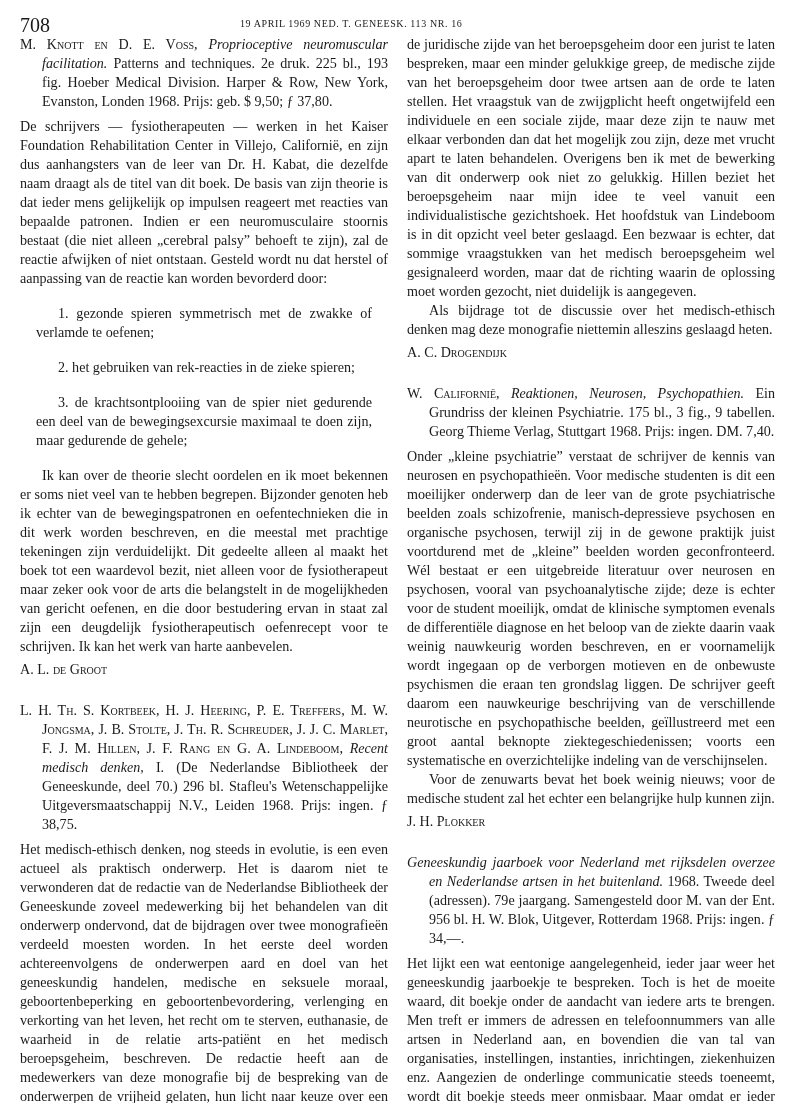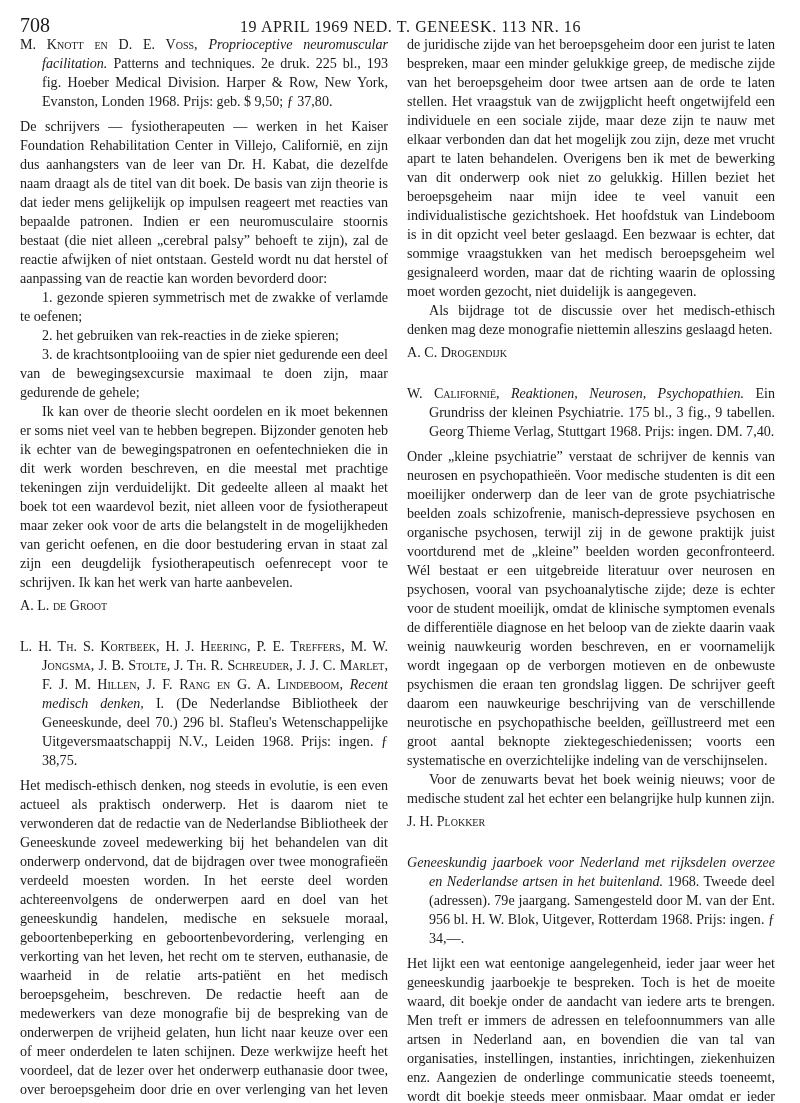--- a/index.html
+++ b/index.html
@@ -1,29 +1,29 @@
 <!DOCTYPE html>
 <html><head>
 <meta charset="utf-8">
 <style>
   html, body { margin:0; padding:0; background:#fff; }
   body { width:800px; height:1103px; position:relative; overflow:hidden;
          font-family:"Liberation Serif","DejaVu Serif",serif; color:#1a1a1a; }
   .header { position:absolute; top:14px; left:20px; width:760px; height:20px; }
   .pageno { position:absolute; left:0; top:0; font-size:20px; }
-  .running { position:absolute; left:220px; top:4px; font-size:16px; letter-spacing:0.6px; }
+  .running { position:absolute; left:220px; top:4px; font-size:10px; letter-spacing:0.6px; }
   .sc { font-variant:small-caps; }
   .col { position:absolute; top:35px; width:368px; font-size:14.1px; line-height:19px;
          text-align:justify; }
   .col.left { left:20px; }
   .col.right { left:407px; }
   .ref { padding-left:22px; text-indent:-22px; margin:0 0 6px 0; }
   .p { margin:0; text-indent:0; }
   .p.ind { text-indent:22px; }
-  .item { margin:0; text-indent:22px; }
+  .item { margin:16px; text-indent:22px; }
   .sig { text-align:left; margin:4px 18px 22px 0; font-variant:small-caps; }
   i { font-style:italic; }
 </style>
 </head>
 <body>
 
 <div class="header">
   <span class="pageno">708</span>
   <span class="running">19 APRIL 1969 NED. T. GENEESK. 113 NR. 16</span>
 </div>

